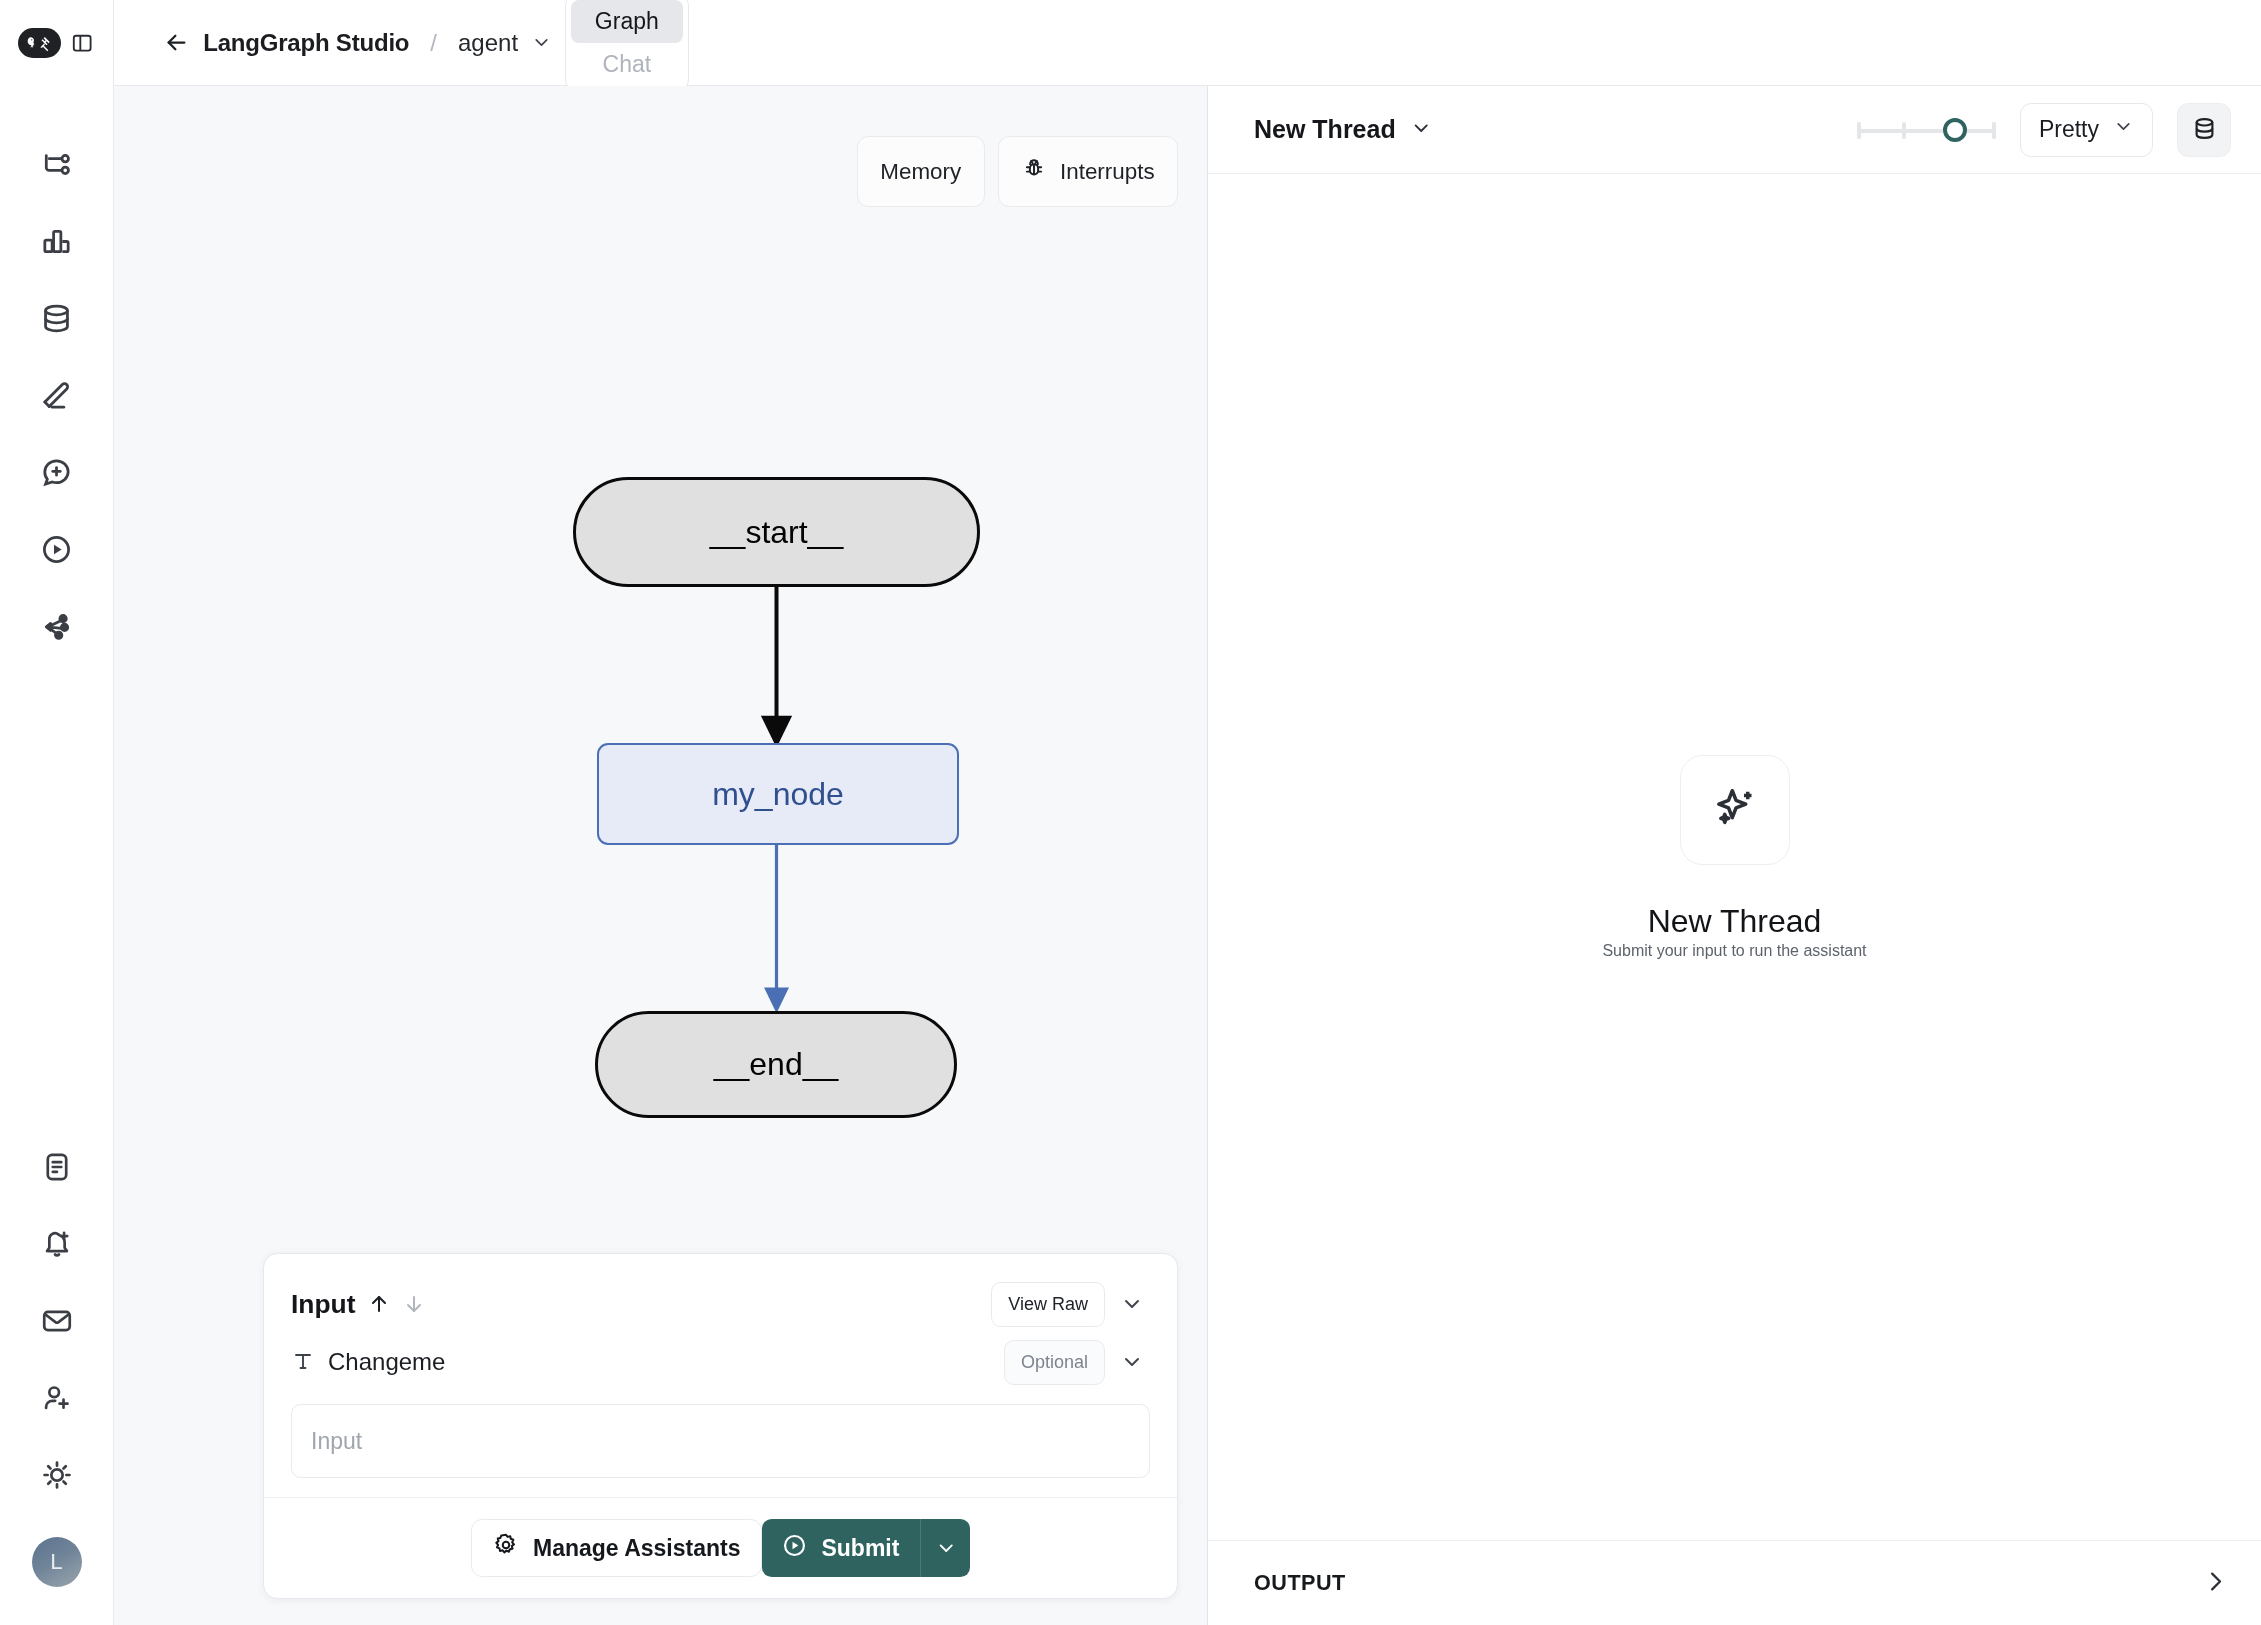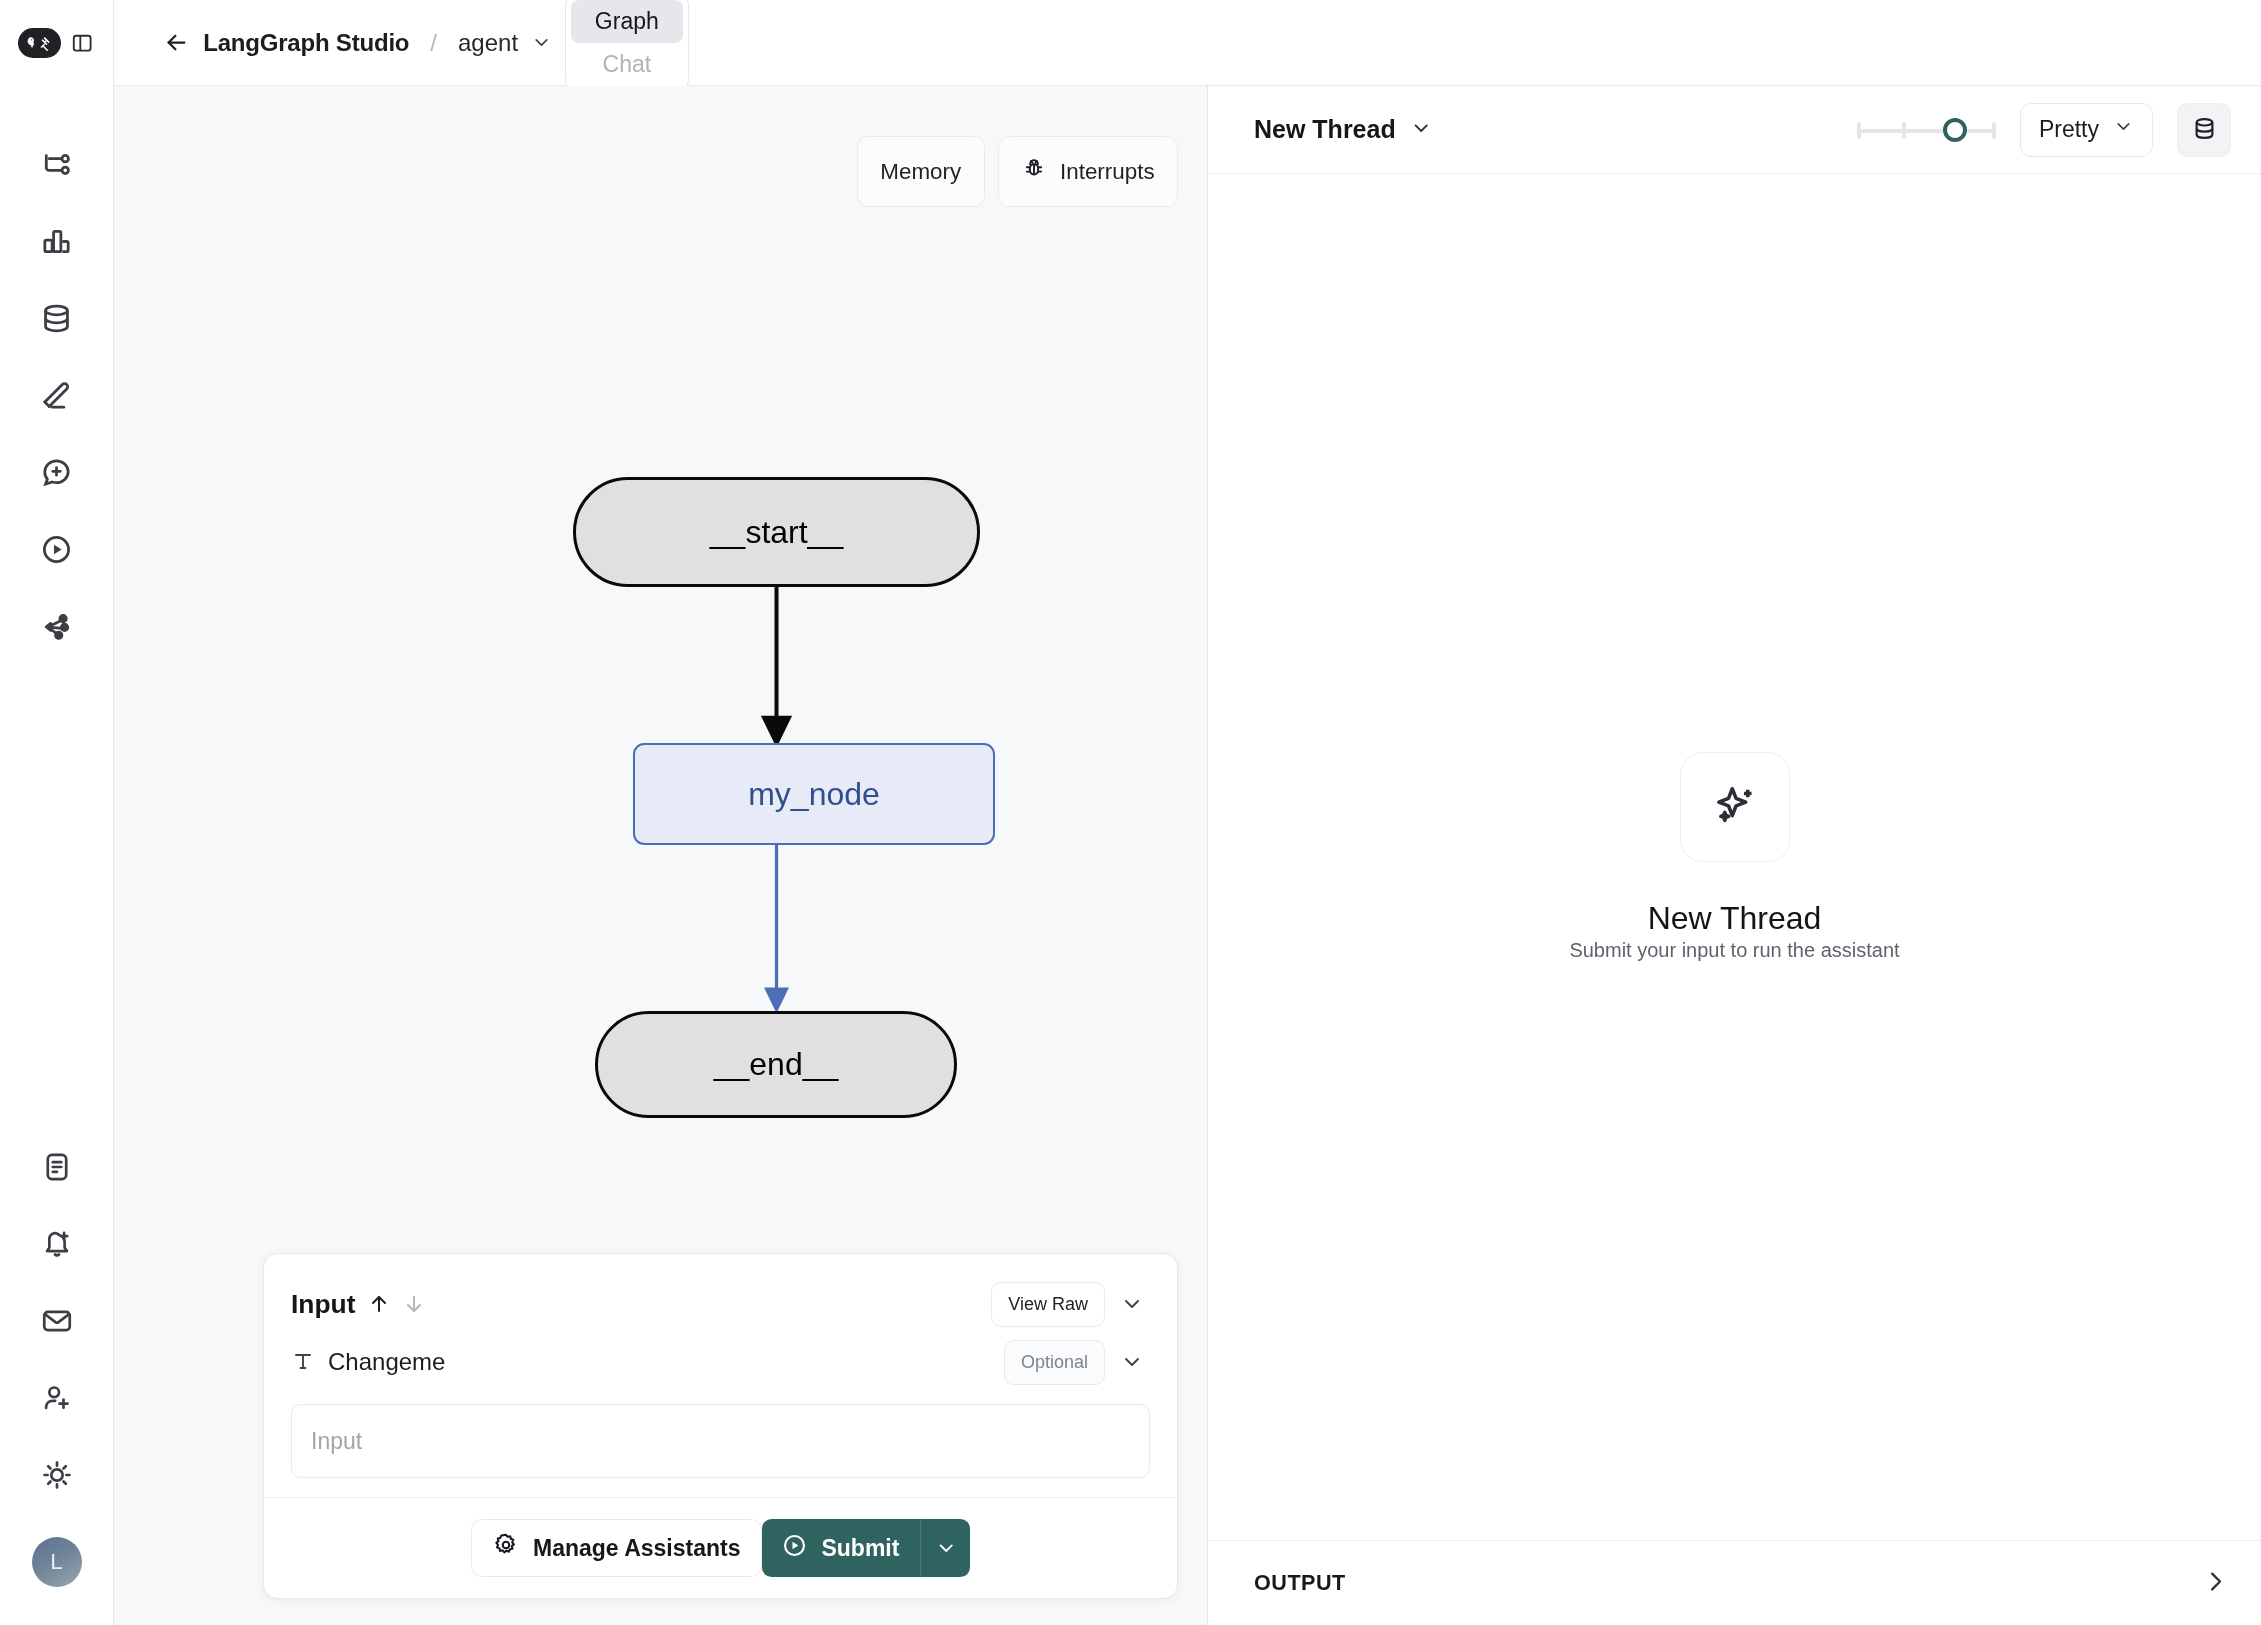--- a/index.html
+++ b/index.html
@@ -112,21 +112,21 @@
   }
   .node-terminal {
     background: #e0e0e0; border: 3.2px solid #0a0a0a;
     border-radius: 64px; color: #030303; font-weight: 400;
   }
   .node-regular {
     background: #e6ebf7; border: 2.4px solid #4a6fb5;
     border-radius: 11.2px; color: #2f4f8f; font-weight: 400;
   }
   #node-start { left: 459px; top: 391px; width: 407px; height: 110px; }
-  #node-mynode { left: 483px; top: 657px; width: 362px; height: 102px; margin-left: 36px; }
+  #node-mynode { left: 483px; top: 657px; width: 362px; height: 102px; }
   #node-end { left: 481px; top: 925px; width: 362px; height: 107px; }
 
   
   .input-card {
     position: absolute; left: 149px; right: 29px; bottom: 26px;
     background: #ffffff;
     border: 1.6px solid #e6e8ec; border-radius: 14.4px;
     box-shadow: 0 1.6px 8px rgba(16,20,30,0.05);
     overflow: hidden;
   }
@@ -210,21 +210,21 @@
     display: flex; align-items: center; justify-content: center; cursor: pointer;
   }
 
   .thread-body { flex: 1 1 auto; display: flex; flex-direction: column; align-items: center; justify-content: center; }
   .empty-icon-box {
     width: 110px; height: 110px; border-radius: 22.4px;
     border: 1.6px solid #eceef1; background: #ffffff;
     display: flex; align-items: center; justify-content: center;
   }
   .empty-title { font-size: 32px; color: #121418; margin-top: 38px; font-weight: 400; }
-  .empty-sub { font-size: 20px; color: #5d636c; margin-top: 2px; }
+  .empty-sub { font-size: 16px; color: #5d636c; margin-top: 2px; }
 
   .output-bar {
     height: 85px; flex: 0 0 85px;
     border-top: 1.6px solid #eceef1;
     display: flex; align-items: center; justify-content: space-between;
     padding: 0 32px 0 46px; cursor: pointer;
   }
   .output-label { font-size: 21.6px; font-weight: 700; letter-spacing: 0.5px; color: #17191d; }
 </style>
 </head>

